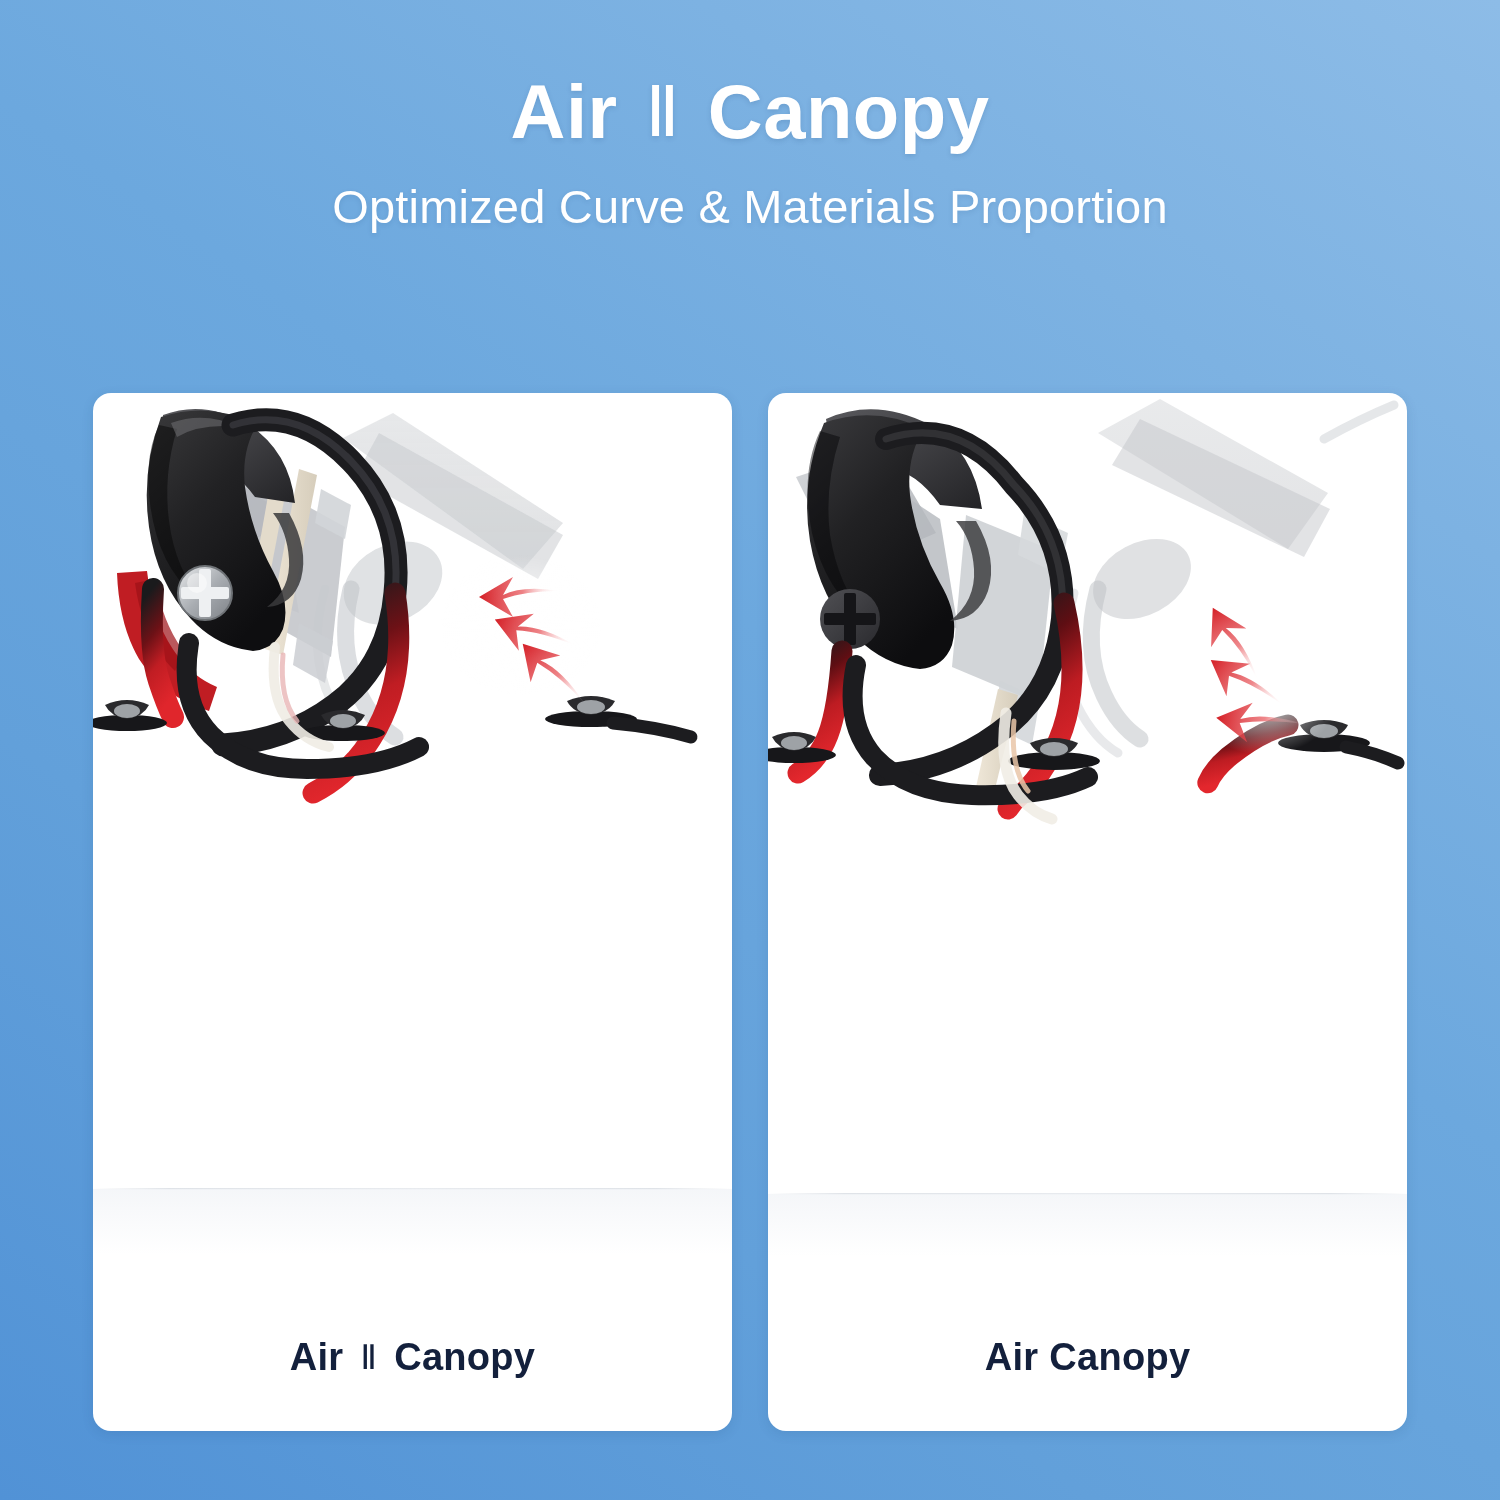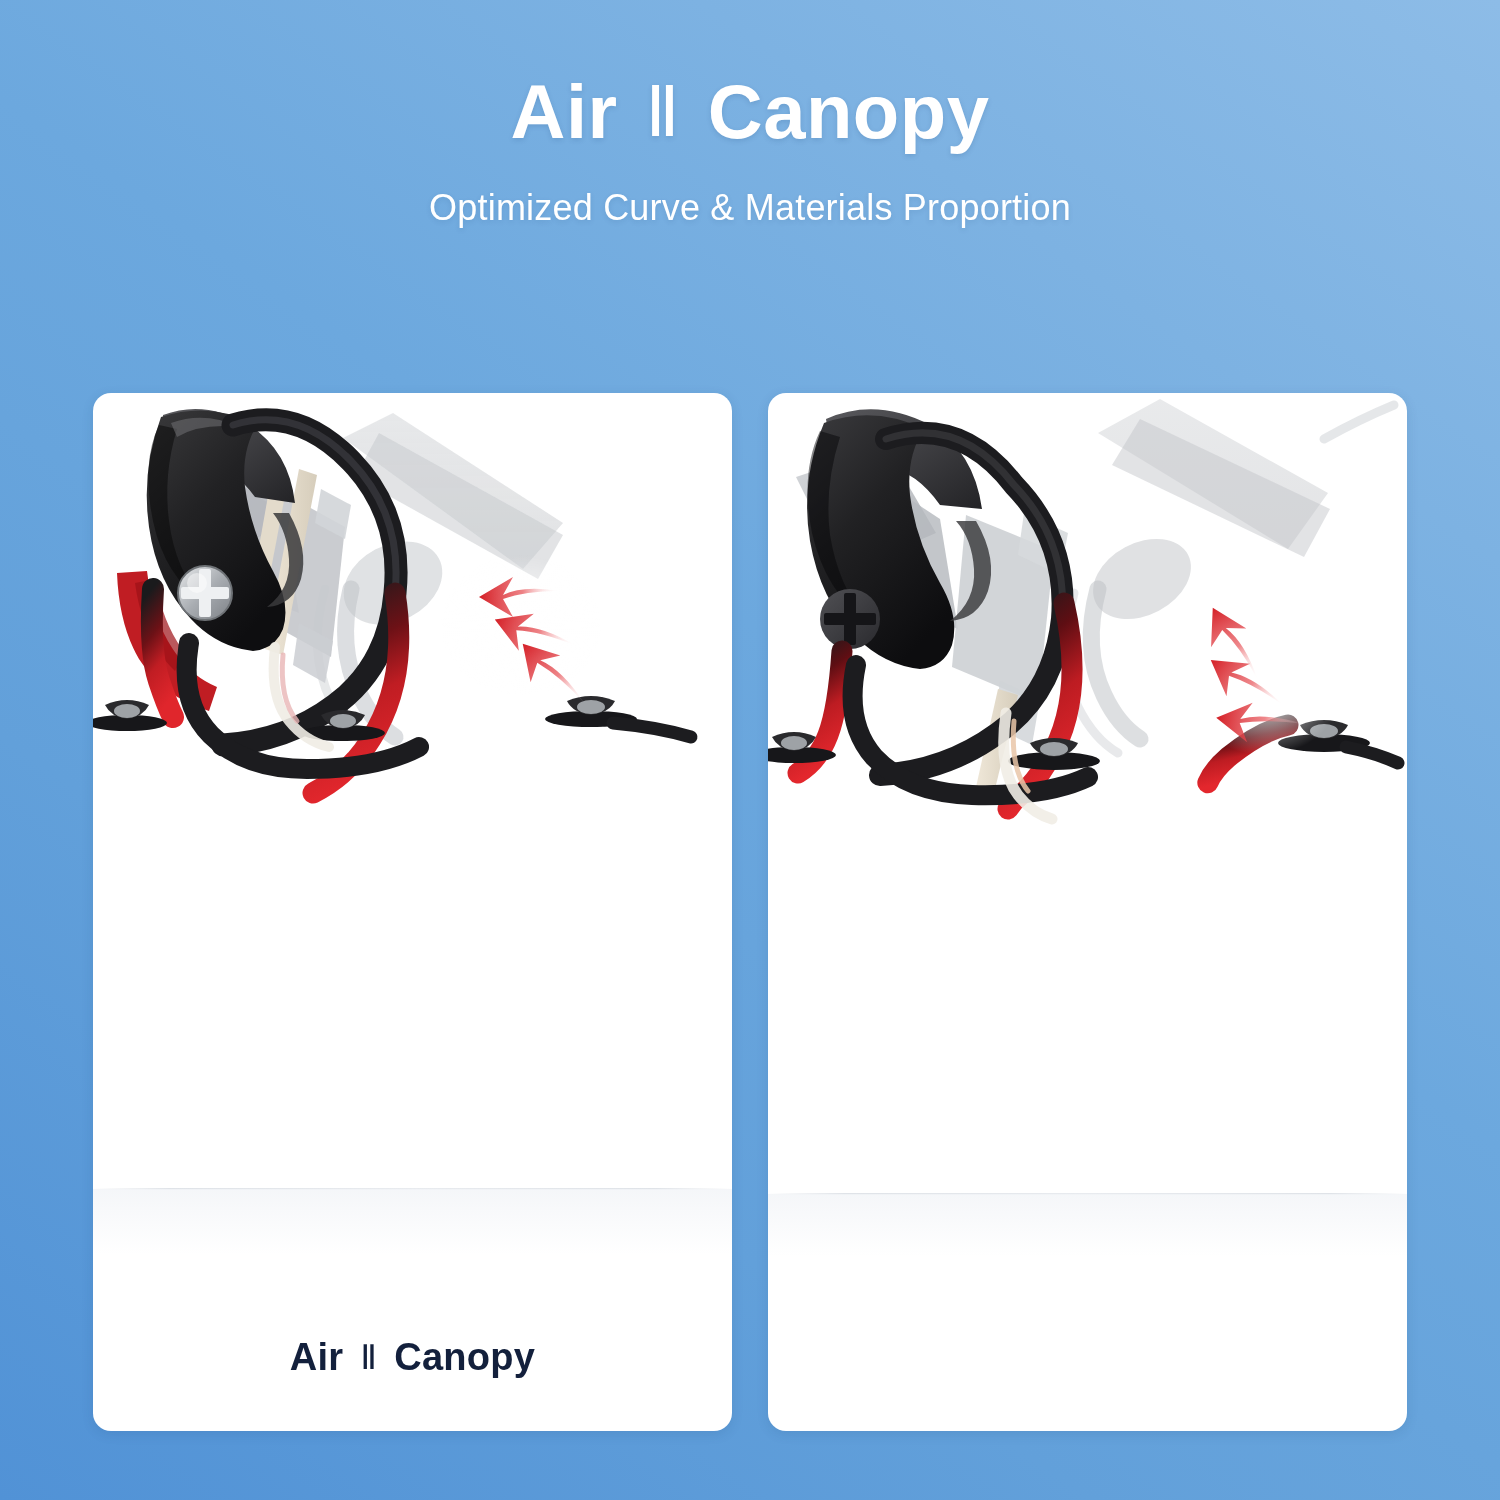--- a/index.html
+++ b/index.html
@@ -37,22 +37,22 @@
   .roman {
     font-family: "Liberation Serif", serif;
     font-weight: normal;
     font-size: 70px;
     padding: 0 6px;
     position: relative;
     top: -2px;
   }
 
   .subtitle {
-    margin-top: 32px;
-    font-size: 36px;
+    margin-top: 24px;
+    font-size: 47px;
     font-weight: normal;
     color: #ffffff;
     line-height: 1.33;
     letter-spacing: 0.2px;
     text-shadow: 0 2px 5px rgba(40,80,130,0.15);
   }
 
   
   .cards {
     position: absolute;
@@ -407,15 +407,19 @@
             <g transform="rotate(8 500 330)">
               <path d="M536 326 q-42 -6 -64 4 l10 -18 l-34 20 l34 20 l-10 -18 q26 -8 64 -8 Z" fill="url(#arrw2)"></path>
             </g>
           </g>
         </svg>
       </div>
       <div class="ground" style="top:800px"></div>
       <div class="reflection" style="top:801px;height:80px"></div>
     </div>
 
+    <div class="card-caption">
+      <span>Air</span>
+      <span>Canopy</span>
+    </div>
   </div>
 
 </div>
 
 </body></html>

